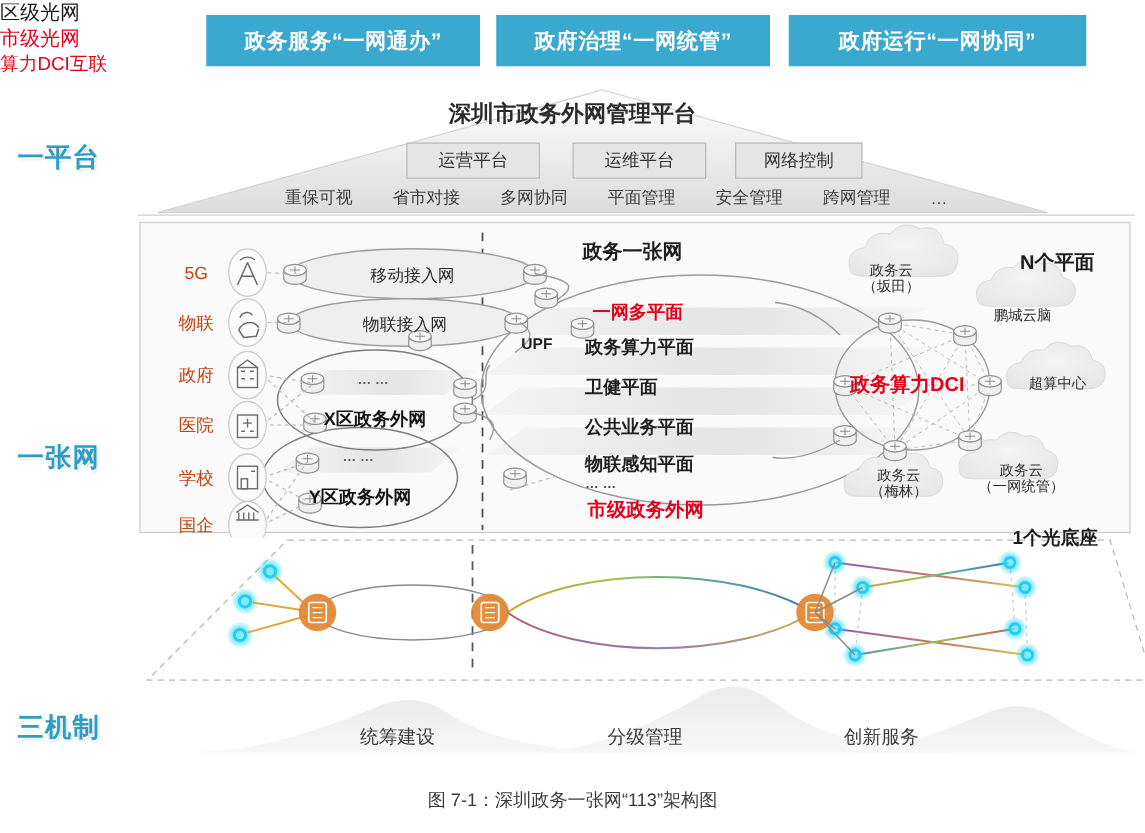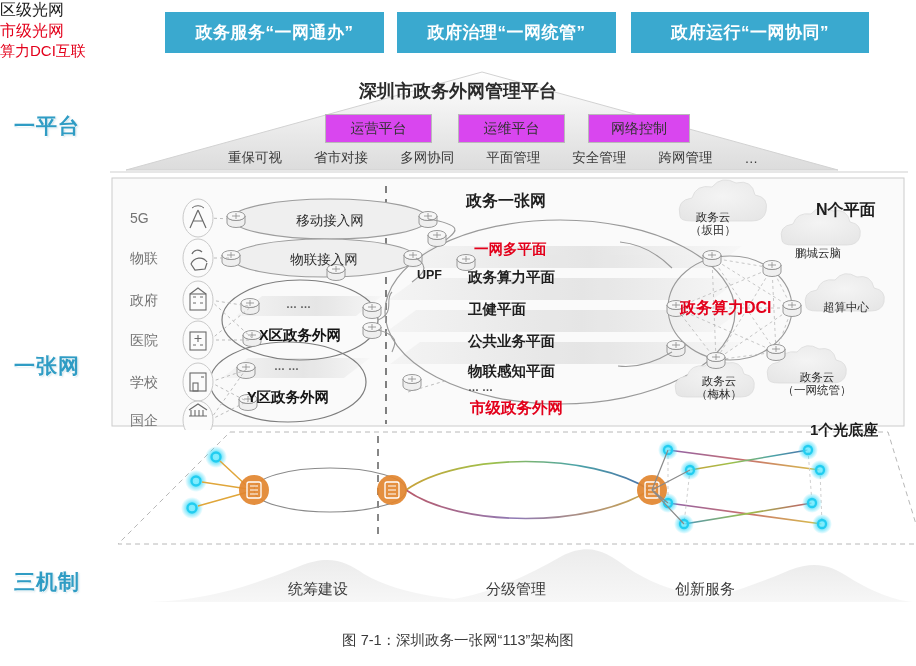--- a/index.html
+++ b/index.html
@@ -30,21 +30,21 @@
   }
   #side0{top:112px;} #side1{top:352px;} #side2{top:568px;}
 
   
   #plat-title{
     position:absolute;left:0;right:0;top:79px;text-align:center;
     font-size:18px;font-weight:bold;color:#2b2b2b;
   }
   .platbox{
     position:absolute;top:114px;height:27px;
-    border:1px solid #b9b9b9;background:#d946ef;
+    border:1px solid #b9b9b9;background:#e5e5e5;
     display:flex;align-items:center;justify-content:center;
     font-size:14px;color:#333;
   }
   #pb0{left:325px;width:105px;}
   #pb1{left:458px;width:105px;}
   #pb2{left:588px;width:100px;}
   #platrow{
     position:absolute;top:149px;left:228px;width:530px;
     display:flex;justify-content:space-between;align-items:center;
     font-size:13.5px;color:#3a3a3a;
@@ -63,21 +63,21 @@
   #red-sj{left:493px;top:481px;font-size:16px;color:#e3001b;}
   #red-hl{left:689px;top:474px;font-size:15px;color:#e3001b;}
 
   
   .plane-lbl{
     position:absolute;font-size:14.5px;font-weight:bold;color:#1f1f1f;
     text-align:left;width:190px;
   }
   
   .src-lbl{
-    position:absolute;font-size:14px;color:#737373;width:54px;text-align:left;
+    position:absolute;font-size:14px;color:#c2410c;width:54px;text-align:center;
   }
   .ell-lbl{
     position:absolute;font-size:13.5px;color:#2b2b2b;text-align:center;
     width:130px;font-weight:500;
   }
   .zone-lbl{
     position:absolute;font-size:14.5px;color:#141414;font-weight:bold;
     text-align:center;width:150px;
   }
   .cloud-lbl{

